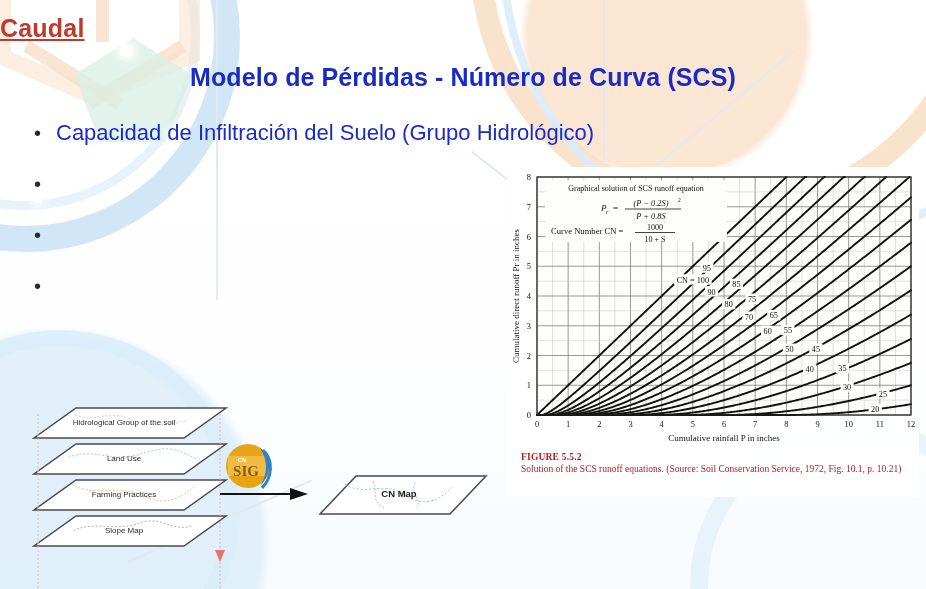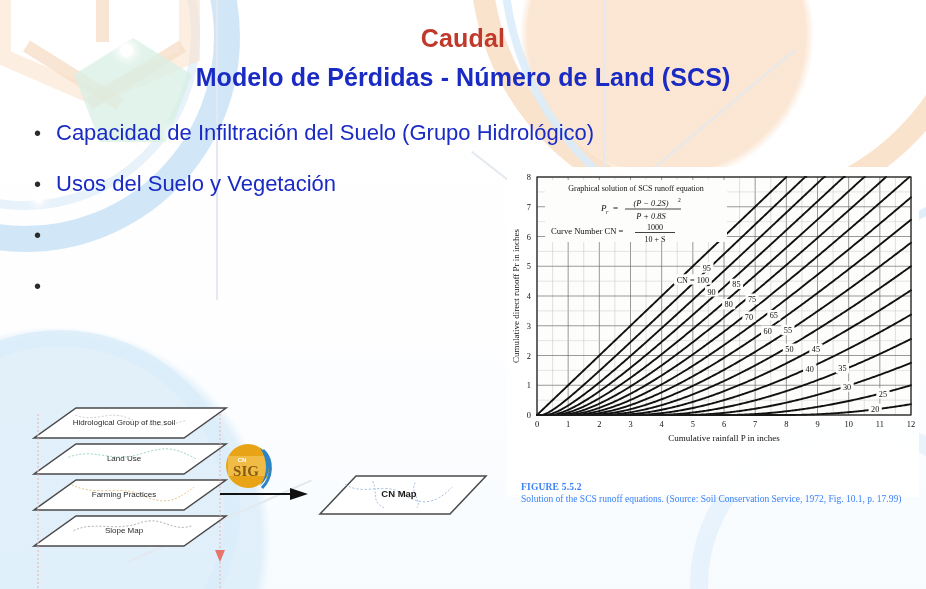--- a/index.html
+++ b/index.html
@@ -79,24 +79,24 @@
   .sparkle {
     position:absolute; background:#ffffff; border-radius:50%;
     box-shadow:0 0 8px 4px rgba(255,255,255,.9);
   }
   .sp1 { left:120px; top:44px; width:13px; height:13px; }
   .sp2 { left:168px; top:130px; width:9px;  height:9px; }
   .sp3 { left:35px;  top:196px; width:7px;  height:7px; }
 
   
   .slide-title {
-    position:absolute; top:24px; left:0; width:926px;
-    text-align:center;
+    position:absolute; top:14px; left:0; width:926px;
     font-size:25px; font-weight:bold; color:#C0392B;
     letter-spacing:.2px;
+    text-decoration:underline;
   }
   .slide-subtitle {
     position:absolute; top:63px; left:0; width:926px;
     text-align:center;
     font-size:25px; font-weight:bold; color:#1A2BC4;
     letter-spacing:.1px;
   }
   .bullets {
     position:absolute; left:34px; top:118px; width:470px;
     list-style:none;
@@ -118,22 +118,21 @@
   .figure-box {
     position:absolute; left:507px; top:167px;
     width:412px; height:330px;
     background:rgba(255,255,255,.96);
   }
   .chart-wrap { position:relative; width:412px; height:284px; }
   .chart-svg { display:block; }
   .fig-caption {
     position:absolute; left:14px; top:285px; width:392px;
     font-family:"Liberation Serif", serif;
-    color:#3b82f6;
-    margin-top:30px;
+    color:#b91c1c;
   }
   .fig-num { font-size:9.5px; font-weight:bold; letter-spacing:.2px; }
   .fig-text { font-size:9.5px; line-height:1.35; text-align:justify; margin-top:1px; }
 
   
   .diagram {
     position:absolute; left:20px; top:404px;
     width:480px; height:197px;
   }
   .diagram svg { display:block; }
@@ -161,30 +160,29 @@
     <div class="thinline tl2"></div>
     <div class="thinline tl3"></div>
     <div class="thinline tl4"></div>
     <div class="thinline tl5"></div>
     <div class="sparkle sp1"></div>
     <div class="sparkle sp2"></div>
     <div class="sparkle sp3"></div>
   </div>
 
   <div class="slide-title">Caudal</div>
-  <div class="slide-subtitle">Modelo de Pérdidas - Número de Land (SCS)</div>
+  <div class="slide-subtitle">Modelo de Pérdidas - Número de Curva (SCS)</div>
 
   <ul class="bullets">
     <li class="bullet">
       <span class="bullet-dot">•</span>
       <span class="bullet-text">Capacidad de Infiltración del Suelo (Grupo Hidrológico)</span>
     </li>
     <li class="bullet">
       <span class="bullet-dot">•</span>
-      <span class="bullet-text">Usos del Suelo y Vegetación</span>
     </li>
     <li class="bullet">
       <span class="bullet-dot">•</span>
     </li>
     <li class="bullet">
       <span class="bullet-dot">•</span>
     </li>
   </ul>
 
   <div class="figure-box">
@@ -333,21 +331,21 @@
             <text x="24" y="72.5" text-anchor="end" font-family="&quot;Liberation Serif&quot;, serif" font-size="8.4" fill="#111">6</text>
             <text x="24" y="42.75" text-anchor="end" font-family="&quot;Liberation Serif&quot;, serif" font-size="8.4" fill="#111">7</text>
             <text x="24" y="13" text-anchor="end" font-family="&quot;Liberation Serif&quot;, serif" font-size="8.4" fill="#111">8</text>
           </g>
           <text x="217" y="274" text-anchor="middle" font-family="&quot;Liberation Serif&quot;, serif" font-size="9" fill="#111">Cumulative rainfall P in inches</text>
           <text x="12" y="129" text-anchor="middle" font-family="&quot;Liberation Serif&quot;, serif" font-size="9" fill="#111" transform="rotate(-90 12 129)">Cumulative direct runoff Pr in inches</text>
         </svg>
     </div>
     <div class="fig-caption">
       <div class="fig-num">FIGURE 5.5.2</div>
-      <div class="fig-text">Solution of the SCS runoff equations.  (Source: Soil Conservation Service, 1972, Fig. 10.1, p. 17.99)</div>
+      <div class="fig-text">Solution of the SCS runoff equations.  (Source: Soil Conservation Service, 1972, Fig. 10.1, p. 10.21)</div>
     </div>
   </div>
 
   <div class="diagram">
     <svg id="gis-svg" width="480" height="197" viewBox="0 0 480 197">
         <g>
           <polygon points="56,4 206,4 164,34 14,34" fill="#ffffff" stroke="#4a4a4a" stroke-width="1.5"></polygon>
           <path d="M 20 18 C 45 30, 58 10, 80 22 S 118 40, 150 26" fill="none" stroke="#c0c0c0" stroke-width="1" stroke-dasharray="2.5 2" transform="translate(38,0) scale(0.86,0.62)"></path>
           <text x="104" y="21.4" text-anchor="middle" font-family="&quot;Liberation Sans&quot;, sans-serif" font-size="8" fill="#2b2b2b">Hidrological Group of the soil</text>
         </g>

